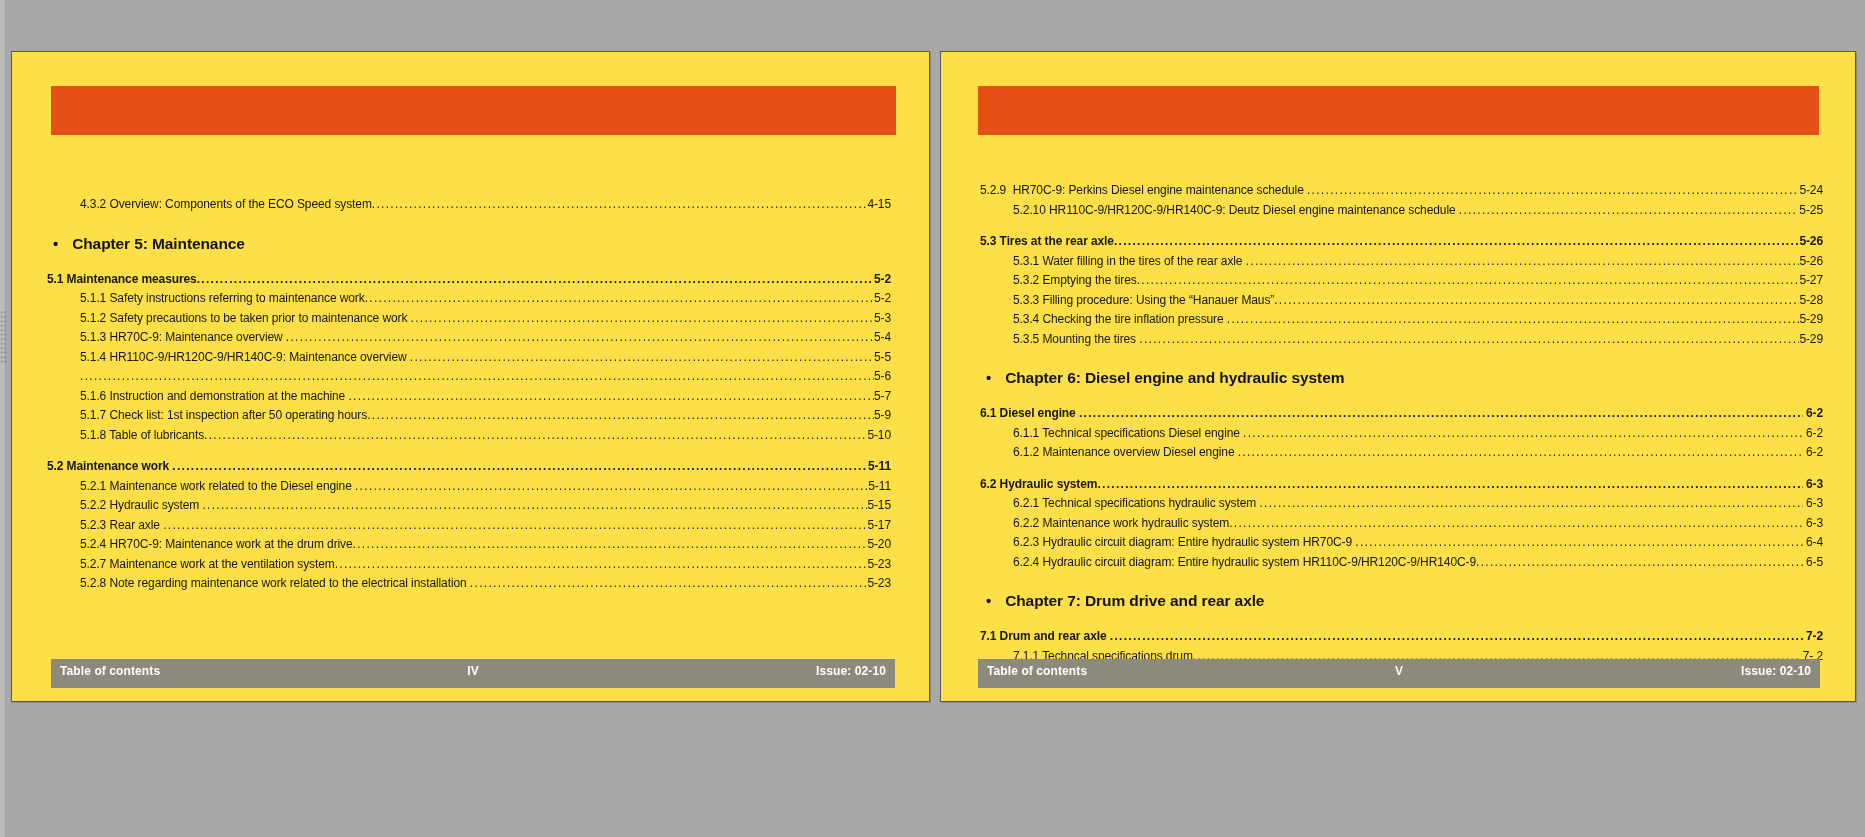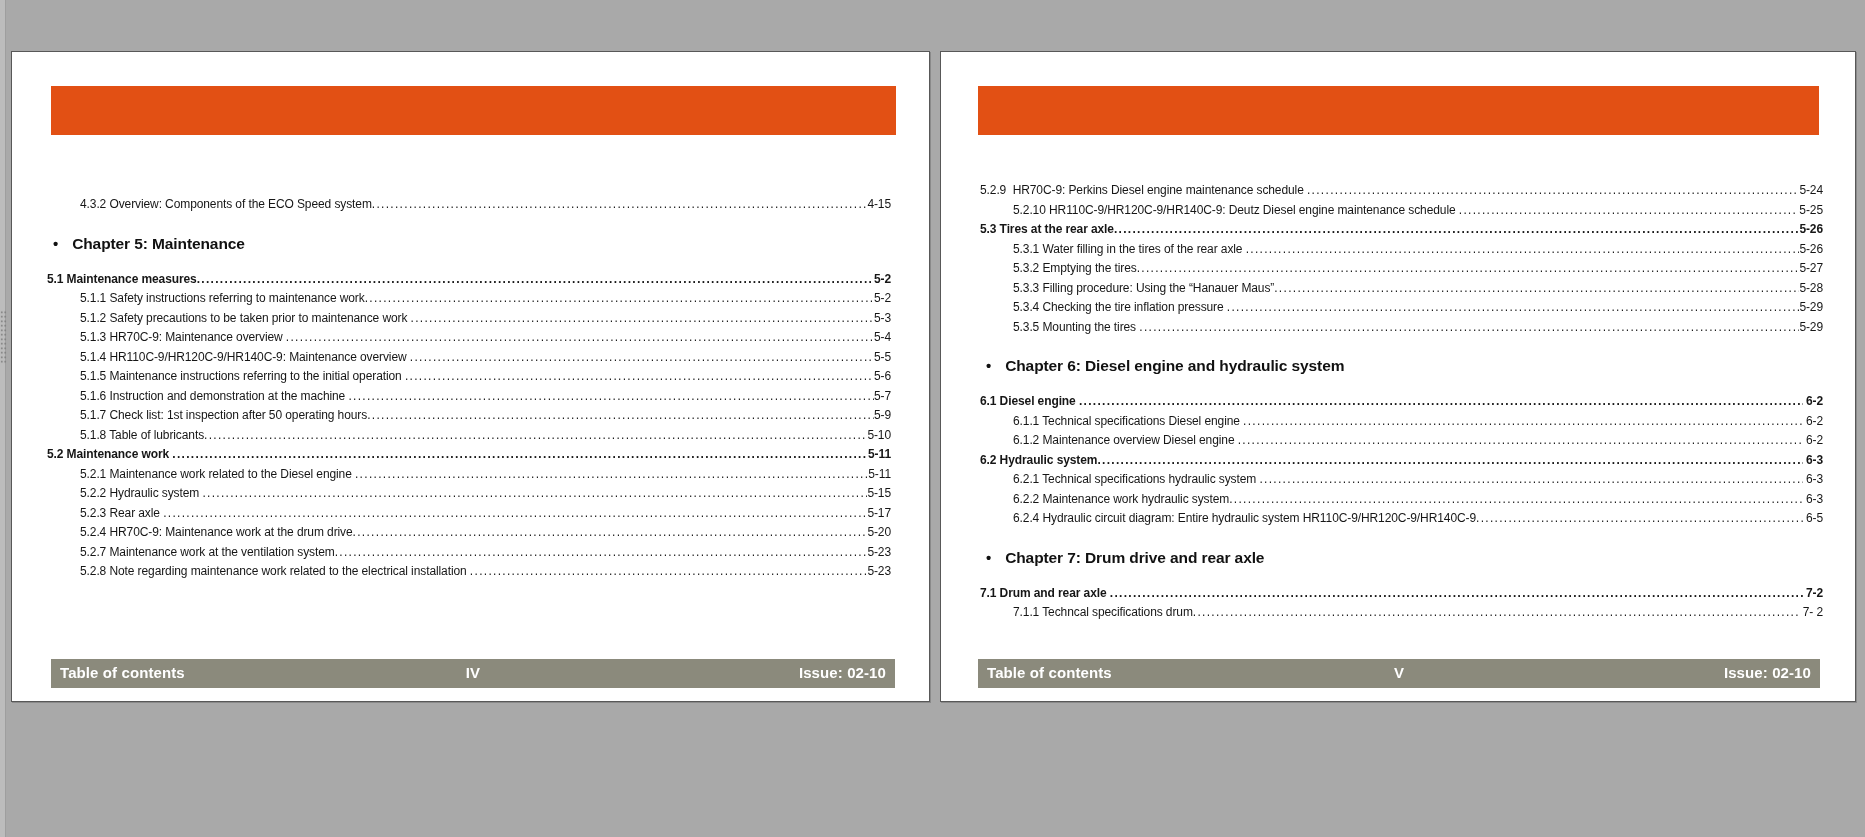--- a/index.html
+++ b/index.html
@@ -11,50 +11,50 @@
   .side-strip{
     position:absolute;left:0;top:0;width:5px;height:837px;
     background:#bcbcbc;border-right:1px solid #9e9e9e;
   }
   .drag-dots{
     position:absolute;left:0;top:310px;width:7px;height:54px;
     background-image:radial-gradient(circle,#7d7d7d 0.8px,transparent 1.1px);
     background-size:3.5px 4.5px;
   }
   .page{
-    position:absolute;top:51px;height:651px;background:#ffffff;
+    position:absolute;top:51px;height:651px;background:#fde047;
     border:1px solid #585858;box-shadow:1px 1px 0 rgba(0,0,0,.18);
     box-sizing:border-box;
   }
   .page-left{left:11px;width:919px;}
   .page-right{left:940px;width:916px;}
   .orange-bar{position:absolute;top:34px;height:49px;background:var(--accent,#e25014);}
   .page-left  .orange-bar{left:39px;width:845px;}
   .page-right .orange-bar{left:37px;width:841px;}
   .toc{position:absolute;font-size:12px;letter-spacing:-0.1px;color:#161616;}
   .page-left  .toc{left:35px;right:38px;top:143px;text-align:center;}
   .page-right .toc{left:39px;right:32px;top:129px;}
   .row{display:flex;align-items:baseline;height:19.5px;line-height:19.5px;}
   .row.lvl1{padding-left:33px;}
-  .row.b{font-weight:bold;}
+  .row.b{font-weight:bold;margin-top:12px;}
   .t{white-space:pre;flex:0 0 auto;}
   .dots{flex:1 1 auto;overflow:hidden;white-space:nowrap;min-width:6px;}
   .dots::after{
     letter-spacing:1.3px;
     content:"................................................................................................................................................................................................................................................................................";
   }
   .p{white-space:pre;flex:0 0 auto;}
   .chapter{
     display:flex;align-items:baseline;font-weight:bold;font-size:15.5px;
     line-height:19px;margin:19px 0 17px;padding-left:6px;letter-spacing:-0.1px;color:#111;
   }
   .bullet{font-size:15px;margin-right:14px;}
   .pagefoot{
     position:absolute;height:29px;top:607px;background:var(--footbg,#8b8a7c);
-    color:#ffffff;font-size:15px;font-weight:bold;letter-spacing:0.1px;
+    color:#ffffff;font-size:12px;font-weight:bold;letter-spacing:0.1px;
   }
   .page-left  .pagefoot{left:39px;right:34px;}
   .page-right .pagefoot{left:37px;right:35px;}
   .f-left{position:absolute;left:9px;top:5px;}
   .f-center{position:absolute;left:0;right:0;top:5px;text-align:center;}
   .f-right{position:absolute;right:9px;top:5px;}
 </style>
 </head>
 <body style="--bg: #a9a9a9; --accent: #e25014; --footbg: #8b8a7c;">
 
@@ -92,21 +92,20 @@
         <span class="t">5.1.3 HR70C-9: Maintenance overview </span>
         <span class="dots"></span>
         <span class="p">5-4</span>
       </div>
       <div class="row lvl1">
         <span class="t">5.1.4 HR110C-9/HR120C-9/HR140C-9: Maintenance overview </span>
         <span class="dots"></span>
         <span class="p">5-5</span>
       </div>
       <div class="row lvl1">
-        <span class="t">5.1.5 Maintenance instructions referring to the initial operation </span>
         <span class="dots"></span>
         <span class="p">5-6</span>
       </div>
       <div class="row lvl1">
         <span class="t">5.1.6 Instruction and demonstration at the machine </span>
         <span class="dots"></span>
         <span class="p">5-7</span>
       </div>
       <div class="row lvl1">
         <span class="t">5.1.7 Check list: 1st inspection after 50 operating hours</span>
@@ -232,20 +231,25 @@
         <span class="t">6.2.1 Technical specifications hydraulic system </span>
         <span class="dots"></span>
         <span class="p"> 6-3</span>
       </div>
       <div class="row lvl1">
         <span class="t">6.2.2 Maintenance work hydraulic system</span>
         <span class="dots"></span>
         <span class="p"> 6-3</span>
       </div>
       <div class="row lvl1">
+        <span class="t">6.2.3 Hydraulic circuit diagram: Entire hydraulic system HR70C-9 </span>
+        <span class="dots"></span>
+        <span class="p"> 6-4</span>
+      </div>
+      <div class="row lvl1">
         <span class="t">6.2.4 Hydraulic circuit diagram: Entire hydraulic system HR110C-9/HR120C-9/HR140C-9</span>
         <span class="dots"></span>
         <span class="p"> 6-5</span>
       </div>
       <div class="chapter">
         <span class="bullet">•</span>
         <span>Chapter 7: Drum drive and rear axle</span>
       </div>
       <div class="row lvl0 b">
         <span class="t">7.1 Drum and rear axle </span>

